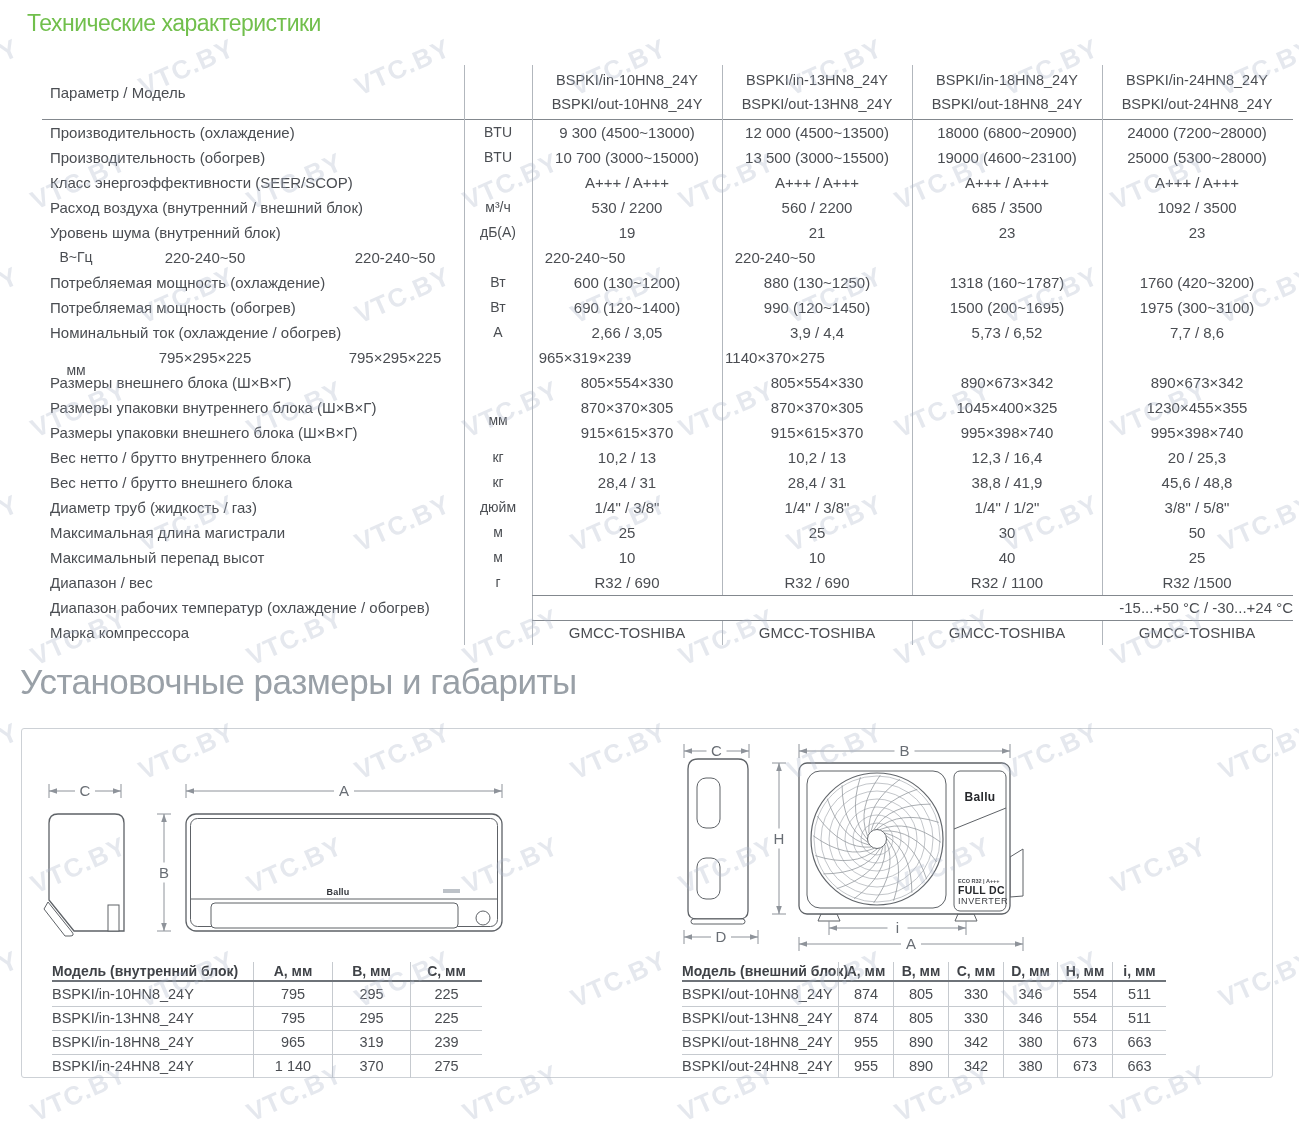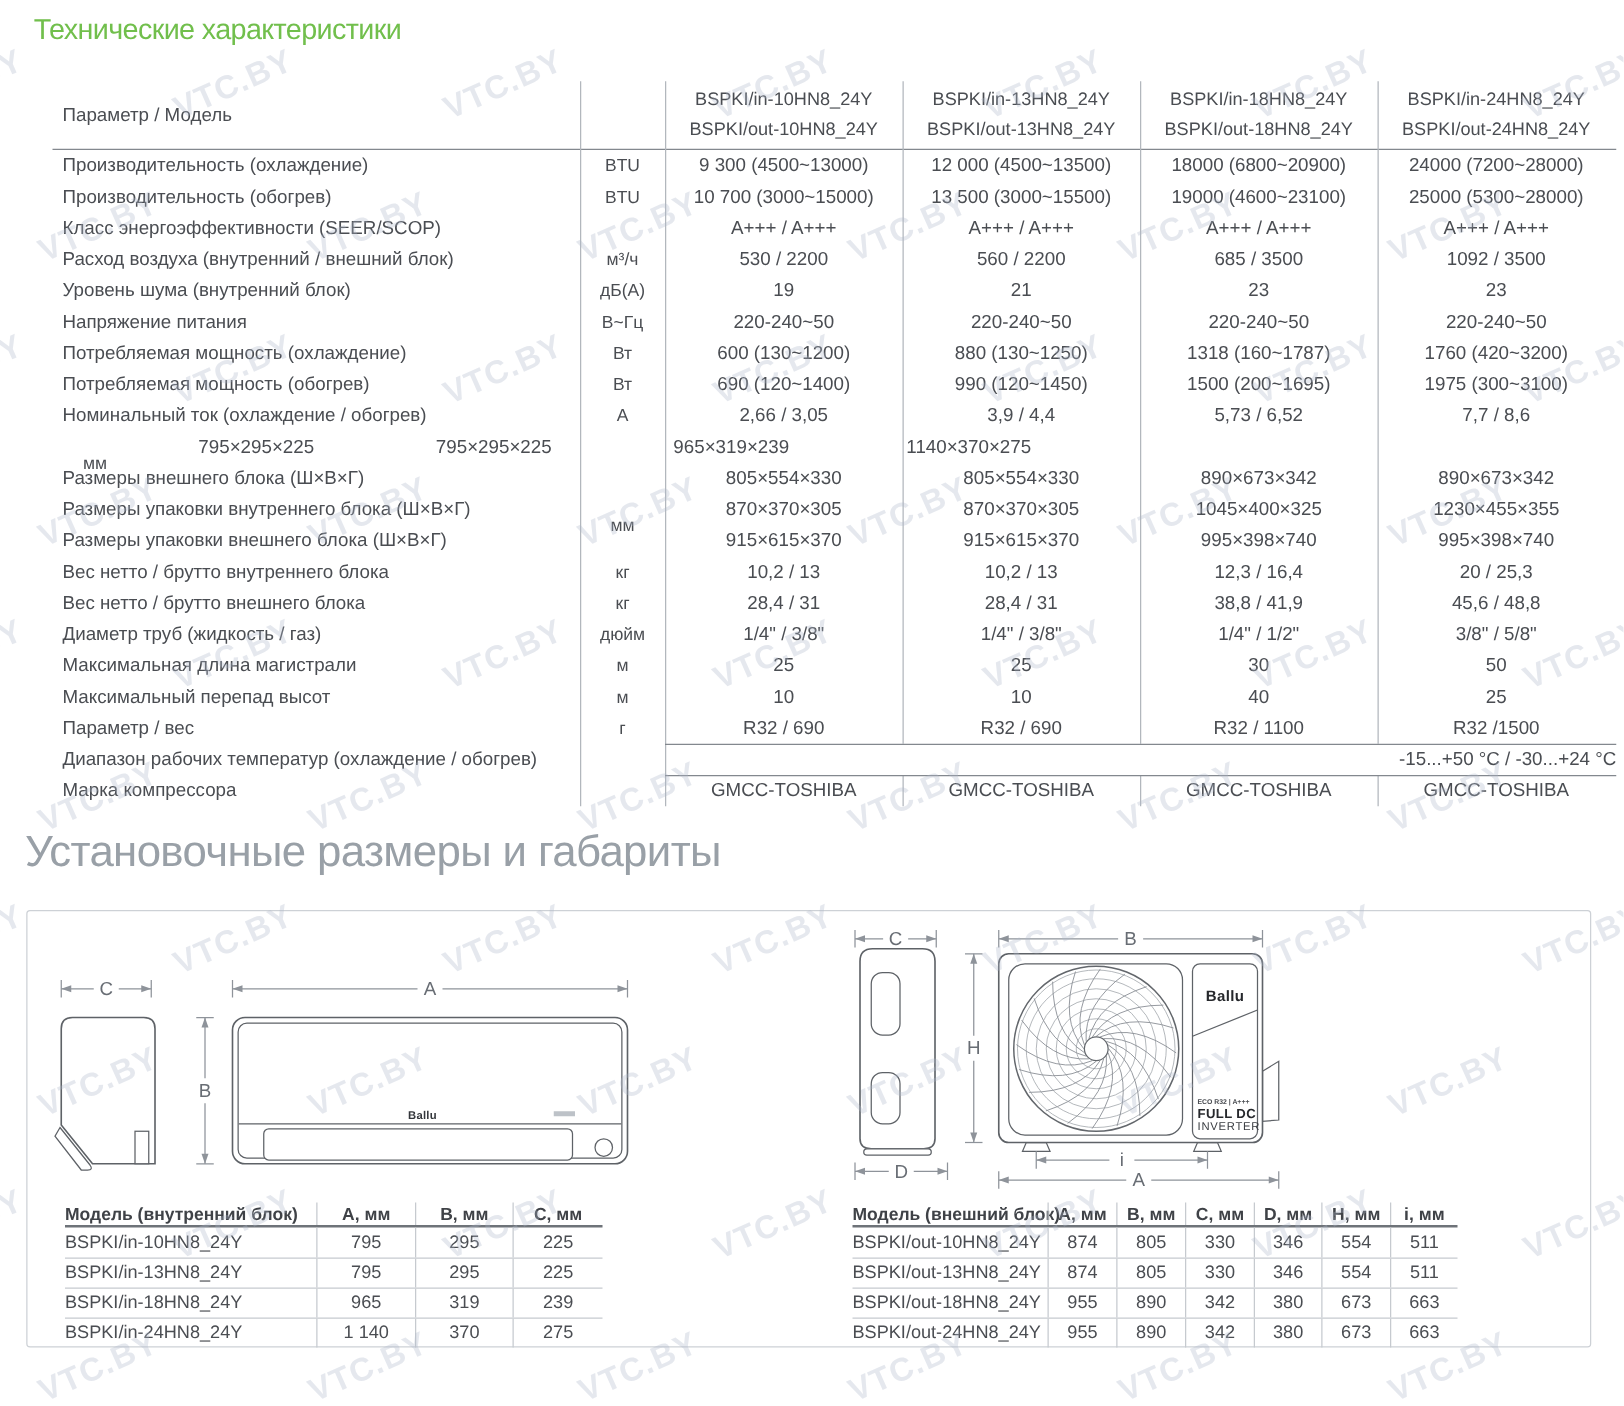--- a/index.html
+++ b/index.html
@@ -119,21 +119,20 @@
         </div>
         <div class="srow">
           <div class="cell-param">Уровень шума (внутренний блок)</div>
           <div class="cell-unit"><span>дБ(А)</span></div>
           <div class="cell-val">19</div>
           <div class="cell-val">21</div>
           <div class="cell-val">23</div>
           <div class="cell-val">23</div>
         </div>
         <div class="srow">
-          <div class="cell-param">Напряжение питания</div>
           <div class="cell-unit"><span>В~Гц</span></div>
           <div class="cell-val">220-240~50</div>
           <div class="cell-val">220-240~50</div>
           <div class="cell-val">220-240~50</div>
           <div class="cell-val">220-240~50</div>
         </div>
         <div class="srow">
           <div class="cell-param">Потребляемая мощность (охлаждение)</div>
           <div class="cell-unit"><span>Вт</span></div>
           <div class="cell-val">600 (130~1200)</div>
@@ -222,21 +221,21 @@
         </div>
         <div class="srow">
           <div class="cell-param">Максимальный перепад высот</div>
           <div class="cell-unit"><span>м</span></div>
           <div class="cell-val">10</div>
           <div class="cell-val">10</div>
           <div class="cell-val">40</div>
           <div class="cell-val">25</div>
         </div>
         <div class="srow">
-          <div class="cell-param">Параметр / вес</div>
+          <div class="cell-param">Диапазон / вес</div>
           <div class="cell-unit"><span>г</span></div>
           <div class="cell-val">R32 / 690</div>
           <div class="cell-val">R32 / 690</div>
           <div class="cell-val">R32 / 1100</div>
           <div class="cell-val">R32 /1500</div>
         </div>
         <div class="srow">
           <div class="cell-param">Диапазон рабочих температур (охлаждение / обогрев)</div>
           <div class="cell-unit"></div>
           <div class="cell-merged">-15...+50 °C / -30...+24 °C</div>

